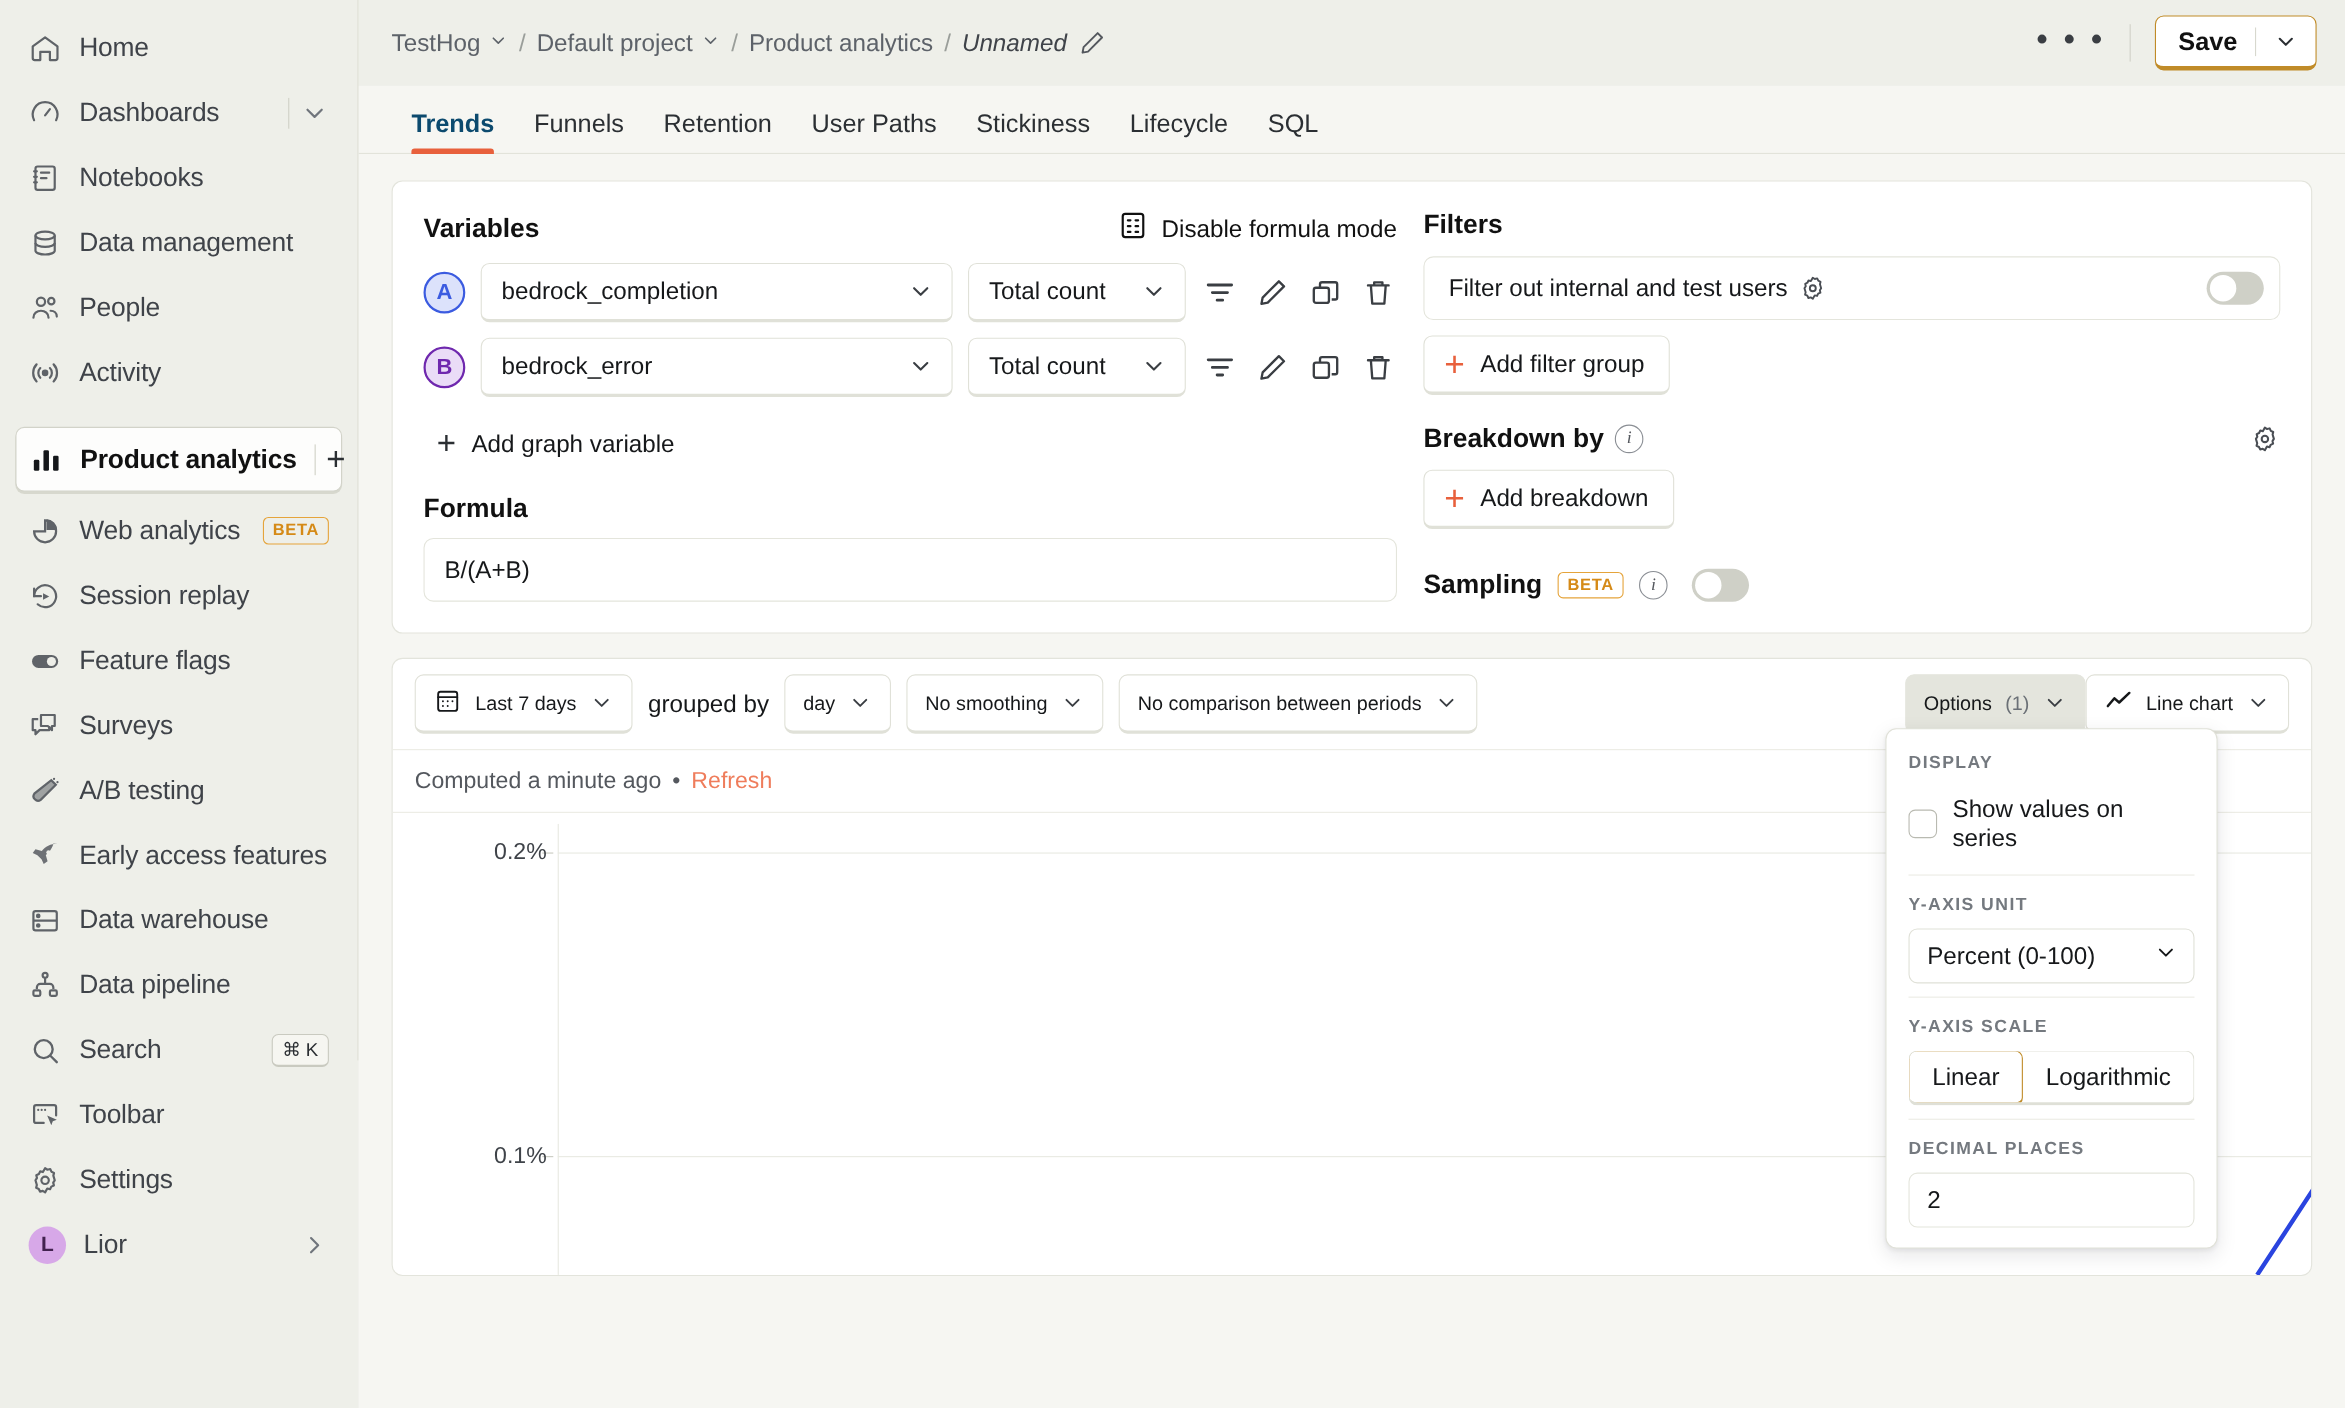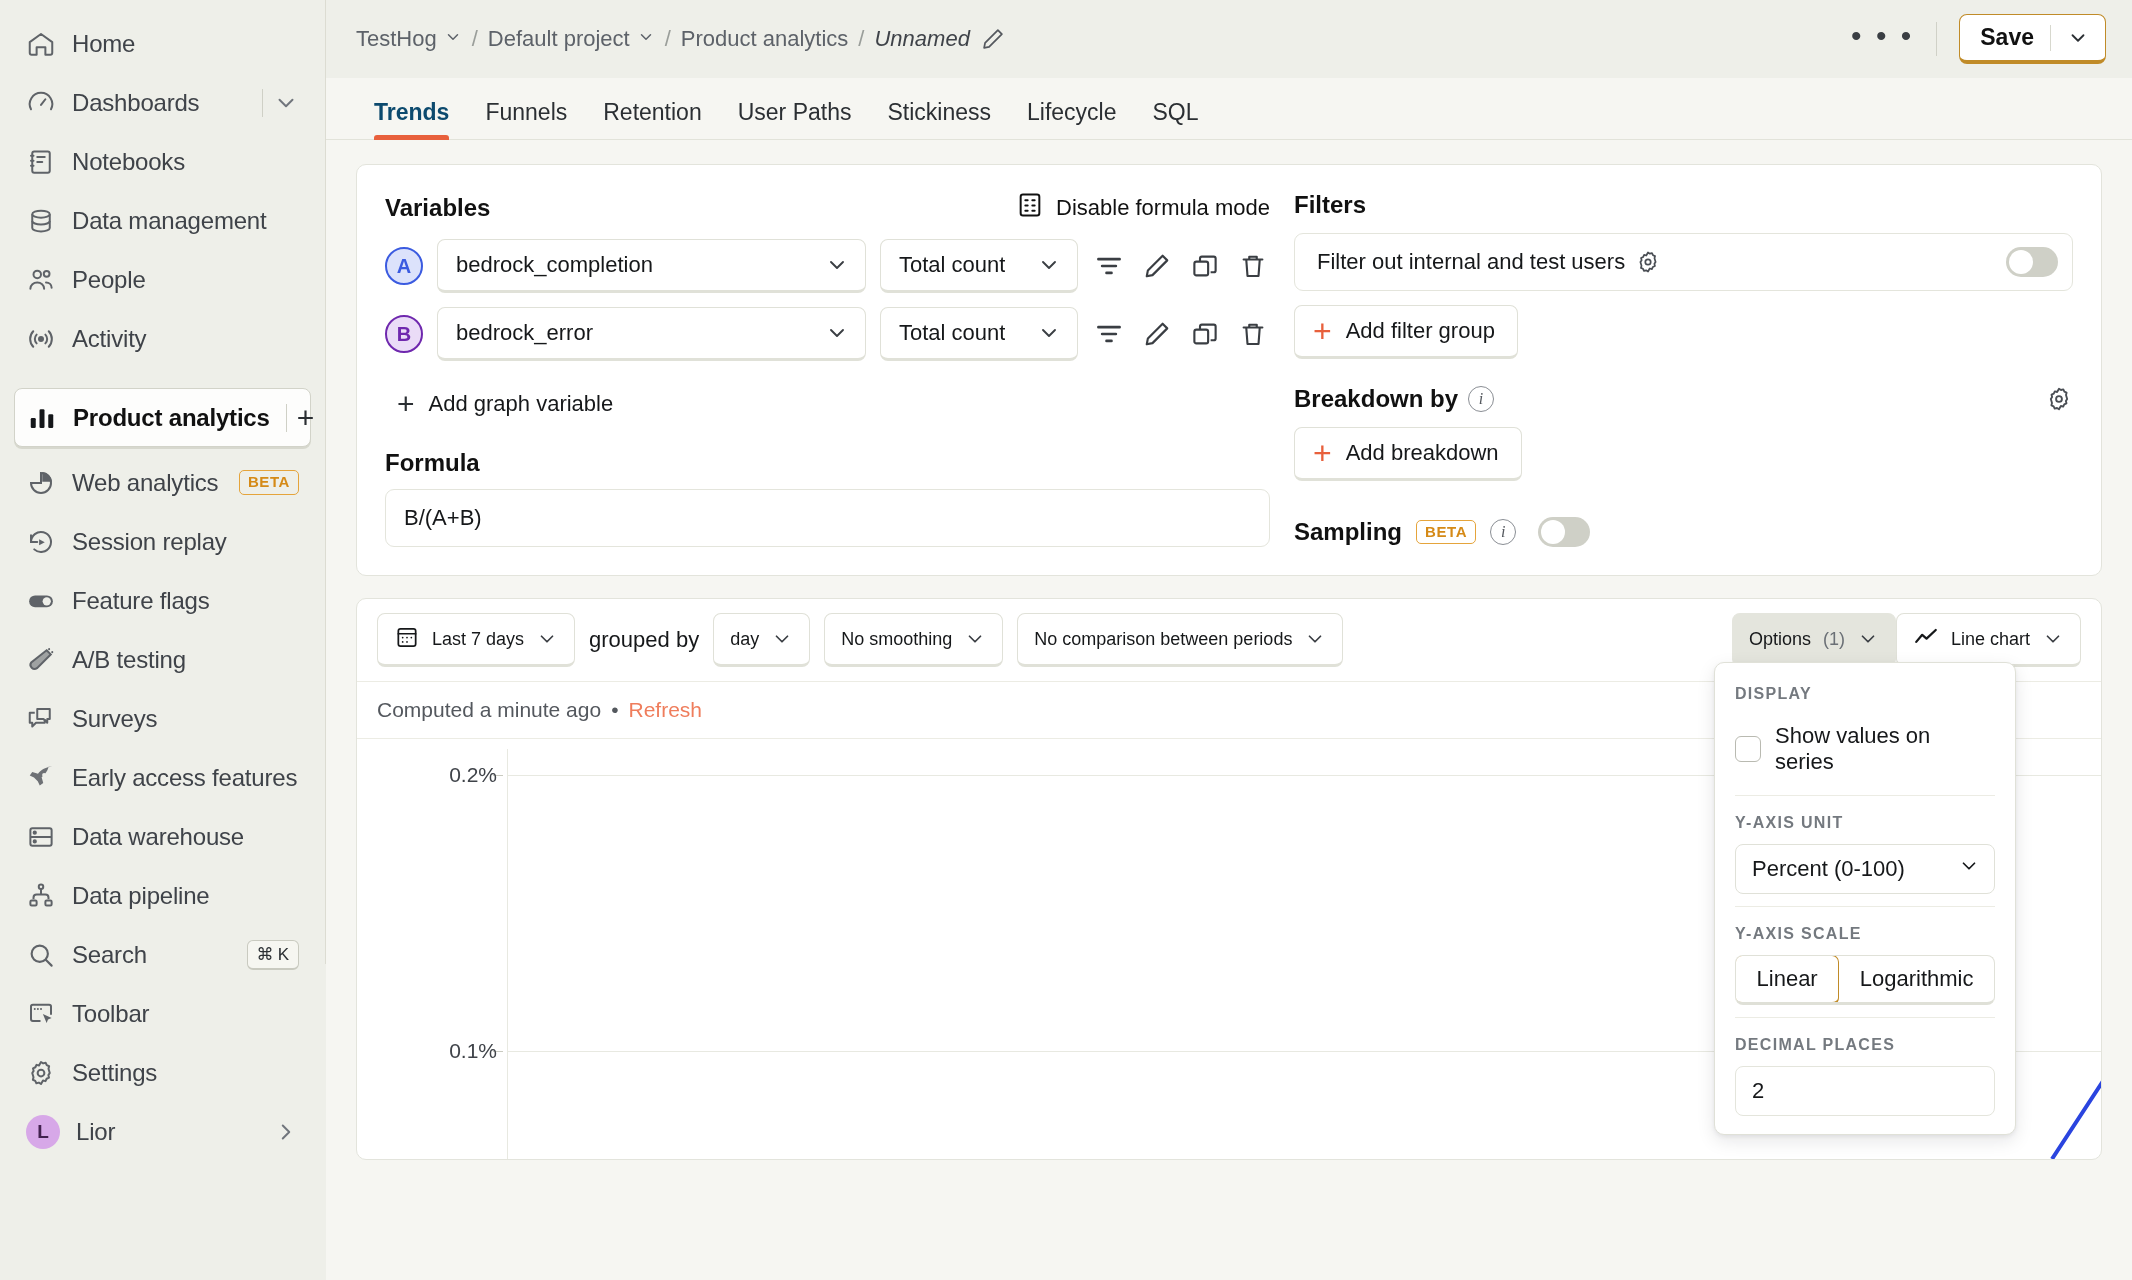--- a/index.html
+++ b/index.html
@@ -389,36 +389,36 @@
           <svg viewBox="0 0 24 24">
               <rect x="2.5" y="7.5" width="19" height="9.5" rx="4.75" fill="currentColor"></rect>
               <circle cx="16.6" cy="12.25" r="3.3" fill="#eeefe9"></circle>
             </svg>
         </span>
         <span class="nav-label">Feature flags</span>
       </div>
 
       <div class="nav-item">
         <span class="nav-ico">
+          <svg viewBox="0 0 24 24" fill="none" stroke="currentColor" stroke-width="1.6" stroke-linejoin="round">
+              <path d="M9 4h10v8h-2v3l-3-3H9z"></path>
+              <path d="M15 12v3H8l-3 3v-3H3V7h4"></path>
+            </svg>
+        </span>
+        <span class="nav-label">Surveys</span>
+      </div>
+
+      <div class="nav-item">
+        <span class="nav-ico">
           <svg viewBox="0 0 24 24" fill="none" stroke="currentColor" stroke-width="1.6" stroke-linecap="round">
               <path d="M16.5 4.2 19.8 7.5 8.8 18.5a3.3 3.3 0 0 1-4.6-4.6z" fill="currentColor" fill-opacity=".55"></path>
               <path d="M18.5 3.2v.1M21 5.6v.1"></path>
             </svg>
         </span>
         <span class="nav-label">A/B testing</span>
-      </div>
-
-      <div class="nav-item">
-        <span class="nav-ico">
-          <svg viewBox="0 0 24 24" fill="none" stroke="currentColor" stroke-width="1.6" stroke-linejoin="round">
-              <path d="M9 4h10v8h-2v3l-3-3H9z"></path>
-              <path d="M15 12v3H8l-3 3v-3H3V7h4"></path>
-            </svg>
-        </span>
-        <span class="nav-label">Surveys</span>
       </div>
 
       <div class="nav-item">
         <span class="nav-ico">
           <svg viewBox="0 0 24 24" fill="currentColor">
               <path d="M21 3c-5 .2-9 2.3-11.4 5.5L5 7.2 3 10l3.4 1.6 3 3L11 18l2.8-2 -1.3-4.6C15.7 9 17.8 5 18 3z" opacity=".9"></path>
               <circle cx="14.5" cy="9.5" r="1.6" fill="#eeefe9"></circle>
               <path d="M6.5 16.5 3.5 20.5"></path>
             </svg>
         </span>

